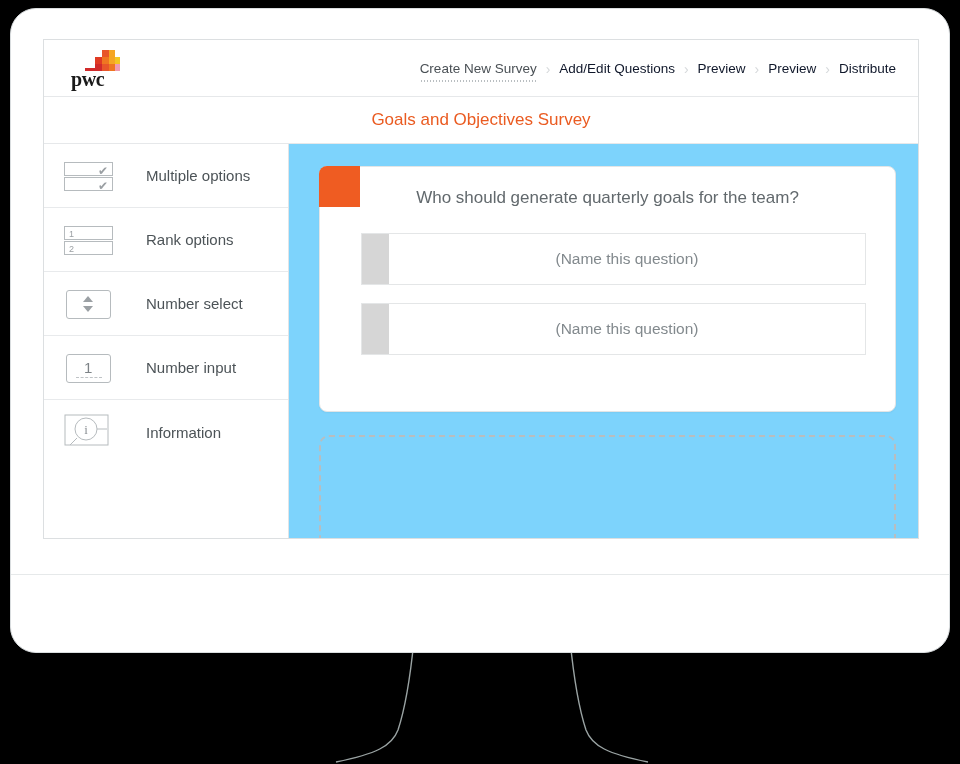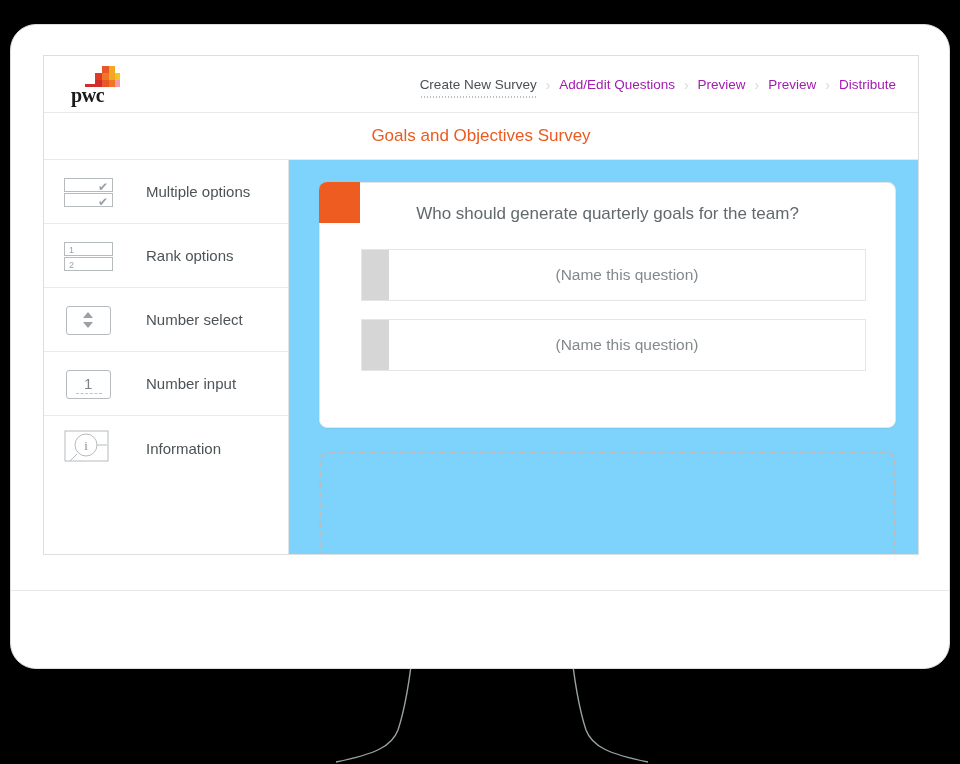--- a/index.html
+++ b/index.html
@@ -8,21 +8,21 @@
     background: #000000;
     font-family: "Liberation Sans", sans-serif;
     overflow: hidden;
   }
 
   #stage { position: relative; width: 960px; height: 764px; }
 
   
   .monitor {
     position: absolute;
-    left: 10px; top: 24px;
+    left: 10px; top: 8px;
     width: 940px; height: 645px;
     background: #ffffff;
     border-radius: 26px;
     border: 1px solid #d9dddf;
     overflow: hidden;
   }
   .monitor-divider {
     position: absolute;
     left: 0; top: 565px;
     width: 940px; height: 1px;
@@ -56,21 +56,21 @@
     font-weight: bold; font-size: 20px; color: #1a1a1a;
     letter-spacing: -0.4px;
   }
 
   .breadcrumb {
     position: absolute; right: 22px; top: 0;
     height: 57px;
     display: flex; align-items: center; gap: 9px;
     font-size: 13.5px;
   }
-  .crumb { color: #a21caf; white-space: nowrap; }
+  .crumb { color: #0f172a; white-space: nowrap; }
   .crumb.active { color: #4a5055; position: relative; }
   .crumb.active::after {
     content: ""; position: absolute; left: 0; right: 0; bottom: -6px;
     height: 2px;
     background-image: radial-gradient(circle, #b9bec1 0.8px, transparent 1px);
     background-size: 3px 2px;
     background-repeat: repeat-x;
   }
   .sep { color: #d6d9db; font-size: 14px; line-height: 1; }
 

